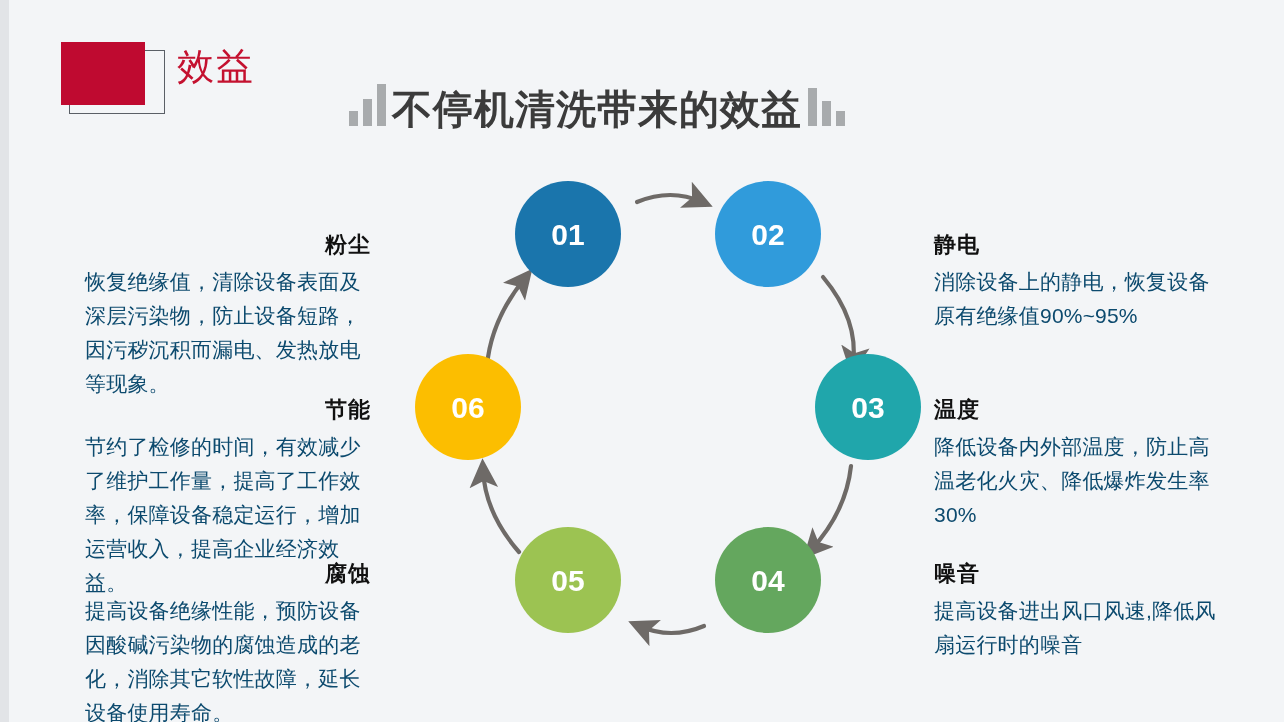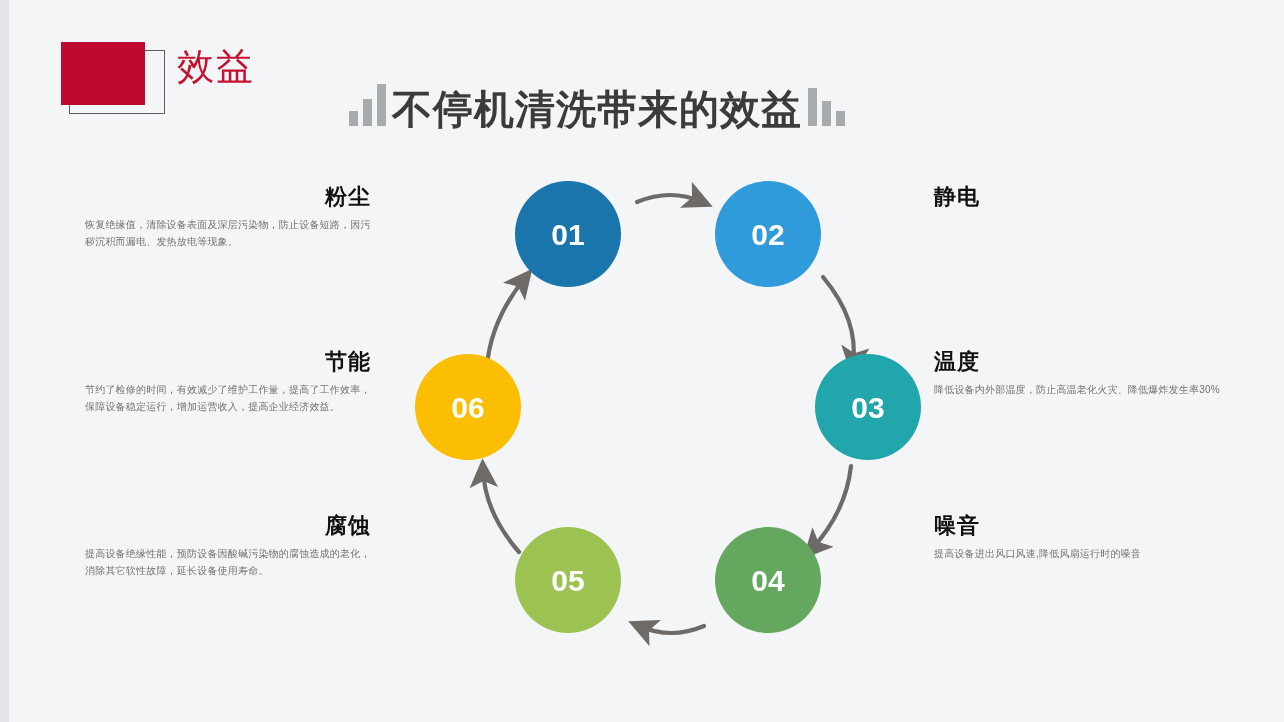--- a/index.html
+++ b/index.html
@@ -99,32 +99,33 @@
     top: 4px;
     width: 132px;
     height: 56px;
   }
   .logo svg { display: block; }
 
   
   .tblock {
     position: absolute;
     width: 292px;
+    margin-top: 48px;
   }
   .tblock .t-head {
     font-size: 22px;
     font-weight: 700;
     color: #111111;
     line-height: 1.2;
     margin-bottom: 7px;
     letter-spacing: 1px;
   }
   .tblock .t-body {
-    font-size: 10px;
-    color: #737373;
+    font-size: 21px;
+    color: #0c4a6e;
     line-height: 1.62;
     letter-spacing: 0.2px;
   }
   .tblock.left { left: 76px; text-align: left; }
   .tblock.left .t-head { text-align: right; padding-right: 6px; }
   .tblock.right { left: 925px; text-align: left; }
 
   #blk-dust      { top: 184px; }
   #blk-energy    { top: 349px; }
   #blk-corrosion { top: 513px; }
@@ -186,20 +187,21 @@
     <div class="t-body">提高设备绝缘性能，预防设备因酸碱污染物的腐蚀造成的老化，消除其它软性故障，延长设备使用寿命。</div>
   </div>
 
   <div class="tblock left" id="blk-energy">
     <div class="t-head">节能</div>
     <div class="t-body">节约了检修的时间，有效减少了维护工作量，提高了工作效率，保障设备稳定运行，增加运营收入，提高企业经济效益。</div>
   </div>
 
   <div class="tblock right" id="blk-static">
     <div class="t-head">静电</div>
+    <div class="t-body">消除设备上的静电，恢复设备原有绝缘值90%~95%</div>
   </div>
 
   <div class="tblock right" id="blk-temp">
     <div class="t-head">温度</div>
     <div class="t-body">降低设备内外部温度，防止高温老化火灾、降低爆炸发生率30%</div>
   </div>
 
   <div class="tblock right" id="blk-noise">
     <div class="t-head">噪音</div>
     <div class="t-body">提高设备进出风口风速,降低风扇运行时的噪音</div>

